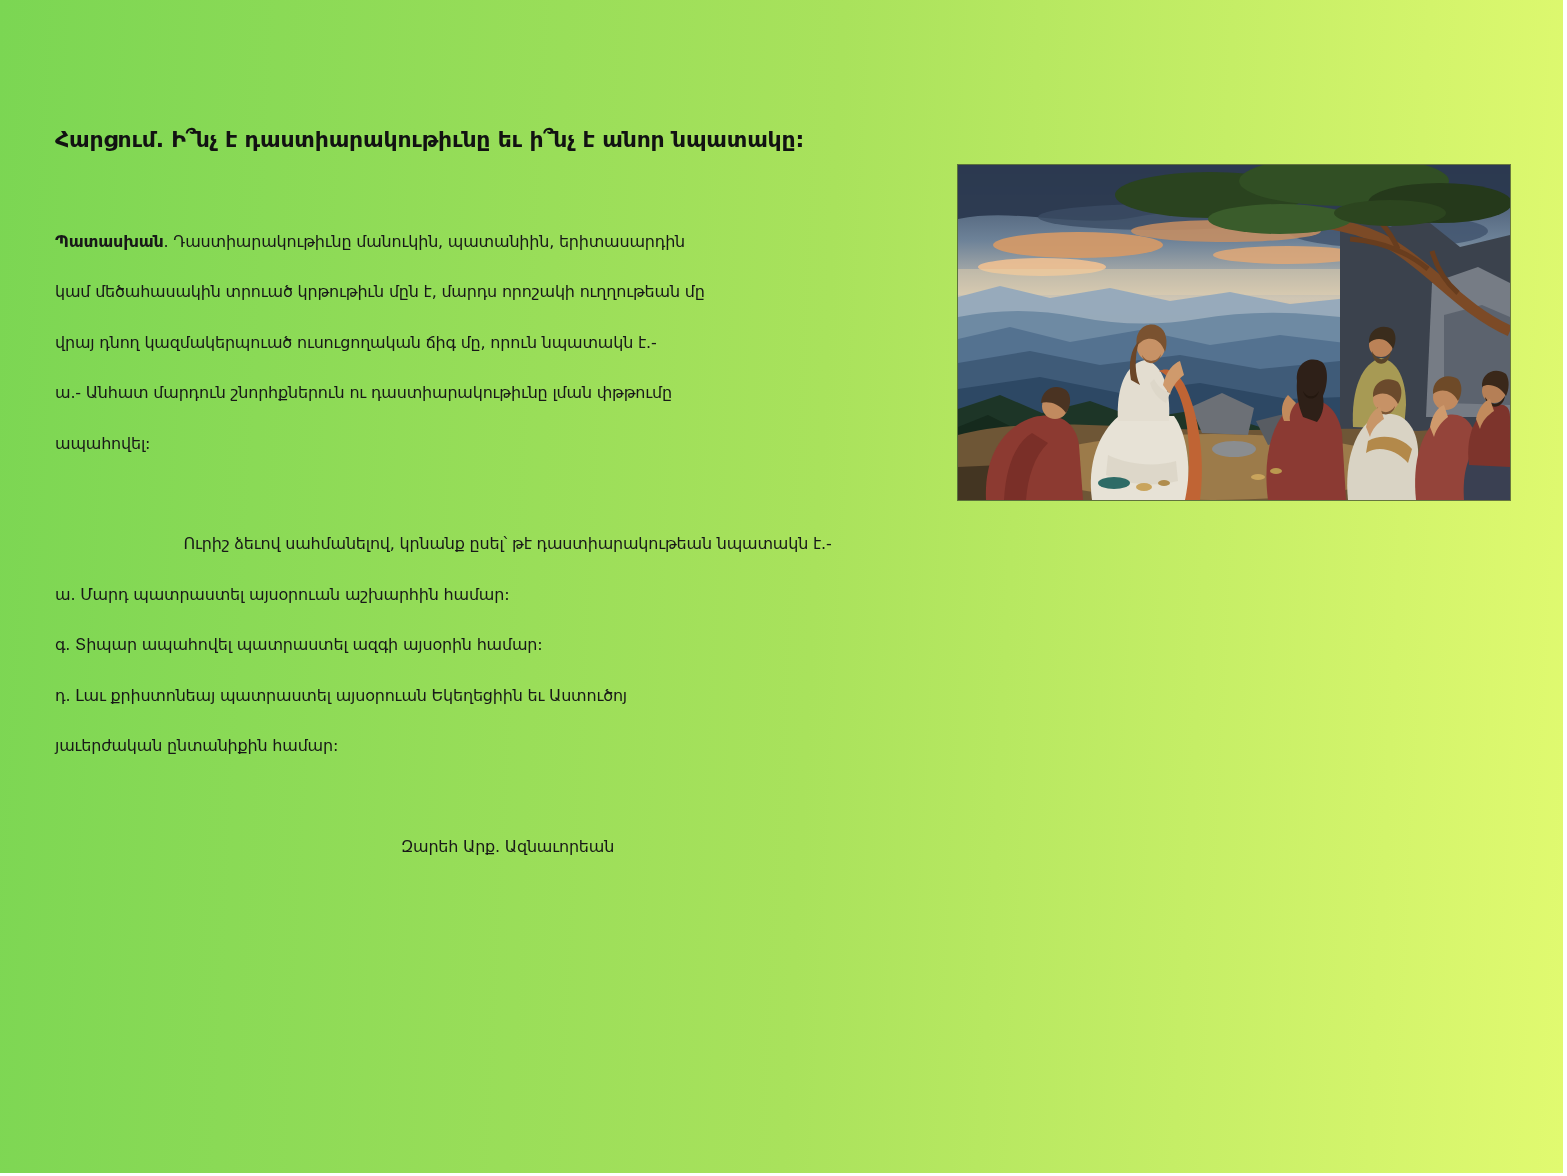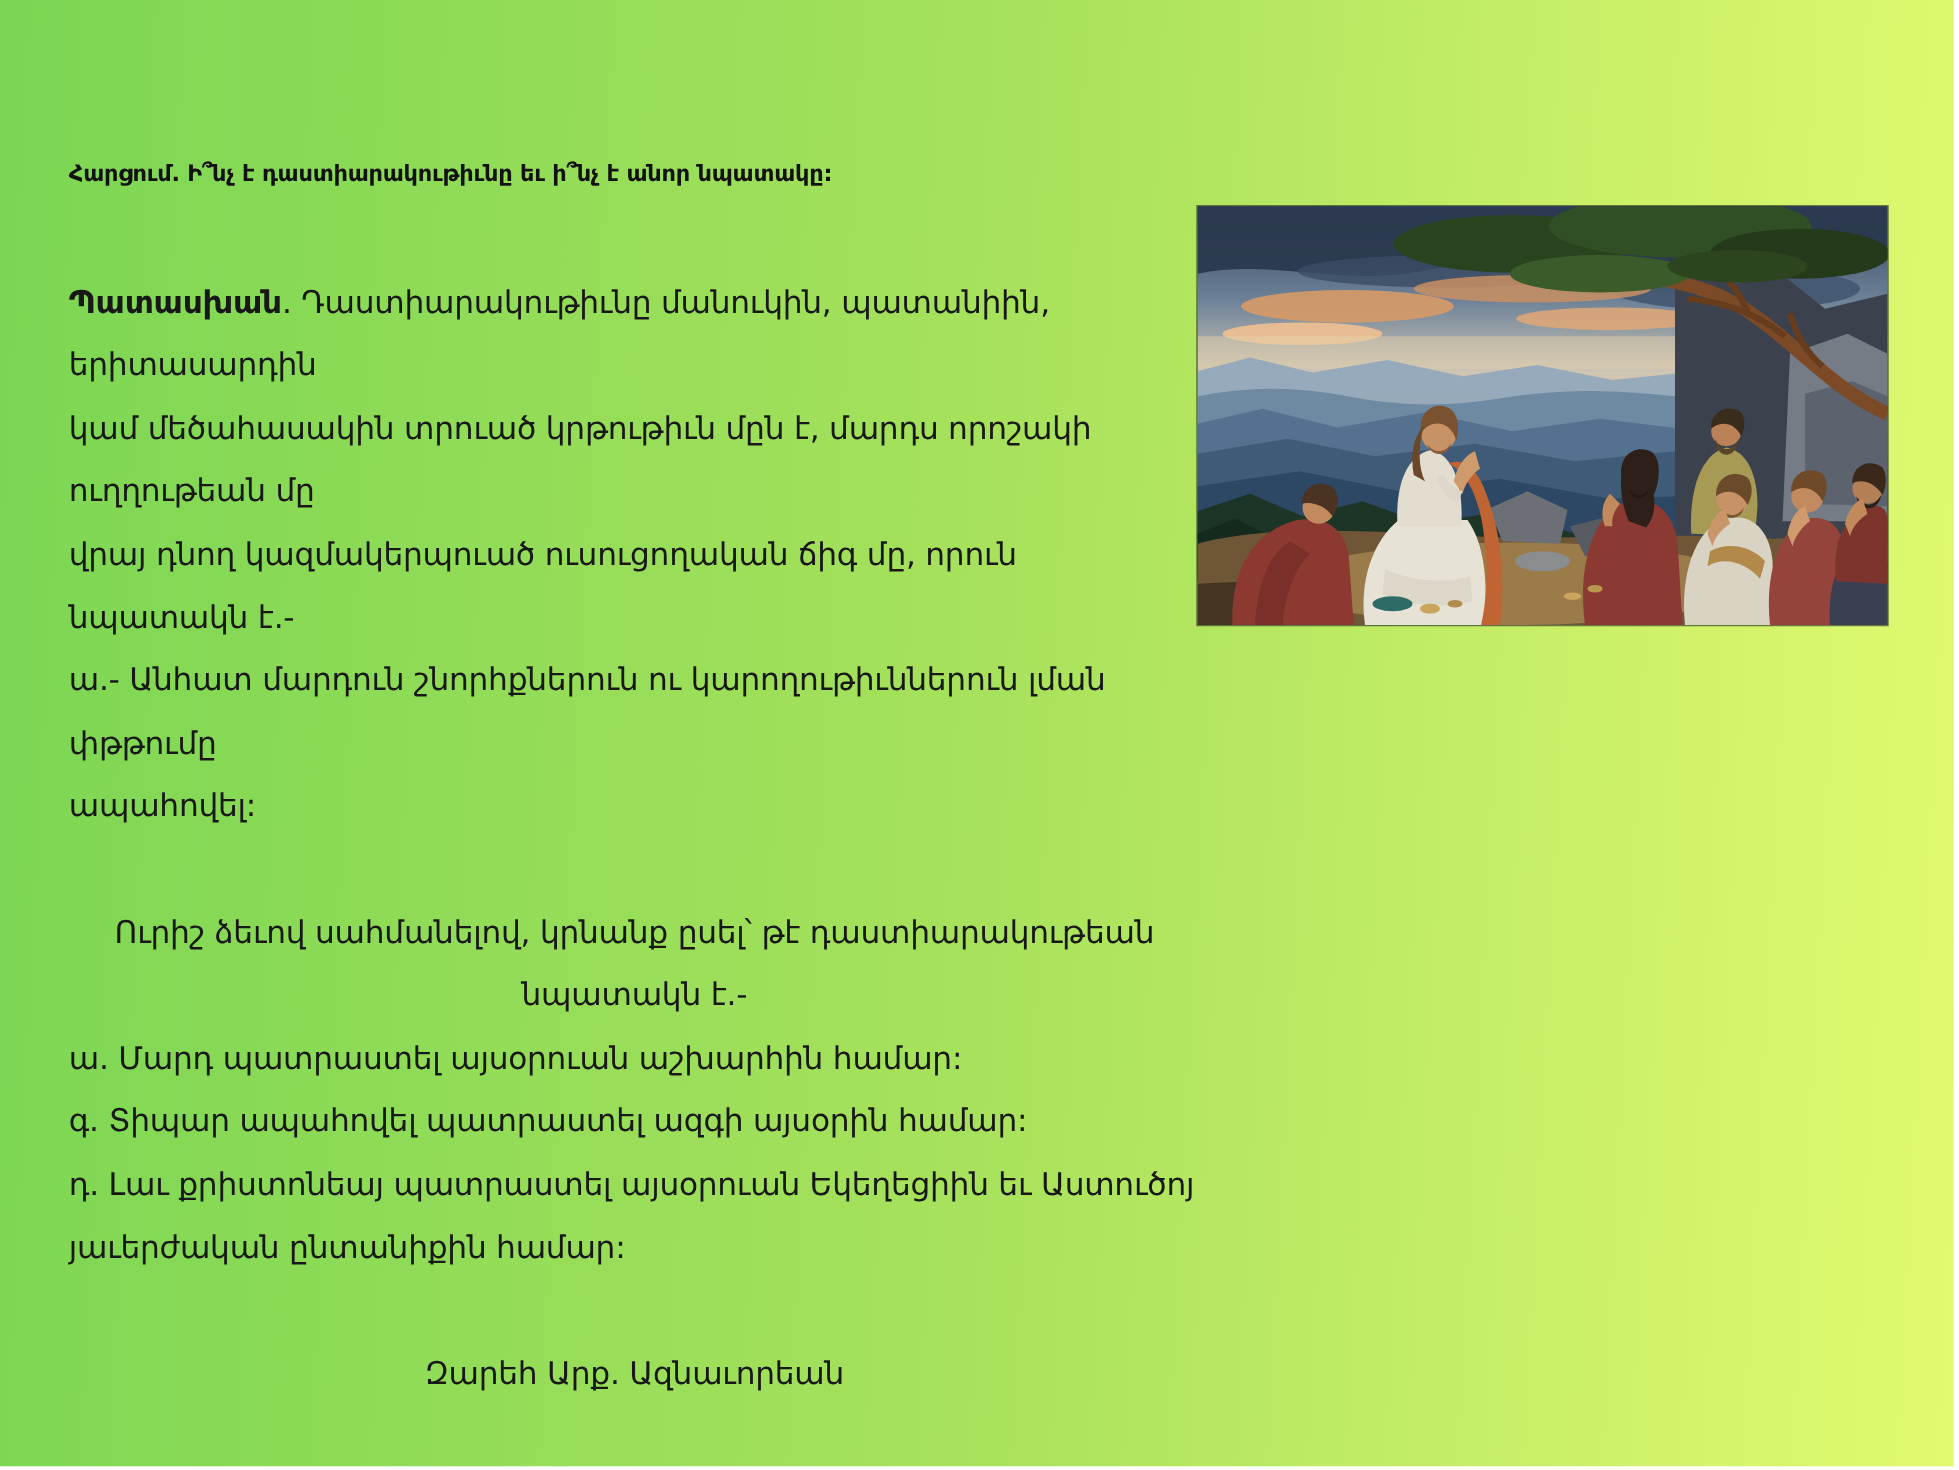--- a/index.html
+++ b/index.html
@@ -13,26 +13,26 @@
   .page{
     position:absolute;left:0;top:0;
     width:1563px;height:1173px;
     background:linear-gradient(93deg,#7bd653 0%,#a9e25c 52%,#e1fa70 100%);
   }
   .text-col{
     position:absolute;left:55px;top:0;width:905px;color:#171717;
   }
   .title{
     position:absolute;left:0;top:126px;margin:0;
-    font-size:18px;font-weight:bold;line-height:28px;color:#121212;
+    font-size:22px;font-weight:bold;line-height:28px;color:#121212;
     width:905px;letter-spacing:-0.2px;
   }
   .body-block{
     position:absolute;left:0;top:217px;width:905px;
-    font-size:25px;line-height:50.4px;color:#181818;letter-spacing:-0.2px;
+    font-size:16px;line-height:50.4px;color:#181818;letter-spacing:-0.2px;
   }
   .para{margin:0;white-space:pre-line;}
   .gap-before{margin-top:50.4px;text-align:center;}
   .answer-label{font-weight:bold;}
   .painting{
     position:absolute;left:958px;top:165px;width:552px;height:335px;
     outline:1px solid rgba(45,52,38,0.65);
     background:#43536b;
   }
   .painting svg{display:block;width:552px;height:335px;}
@@ -42,21 +42,21 @@
 
 <div class="page">
 
   <div class="text-col">
     <h1 class="title">Հարցում. Ի՞նչ է դաստիարակութիւնը եւ ի՞նչ է անոր նպատակը:</h1>
 
     <div class="body-block">
       <p class="para"><span class="answer-label">Պատասխան</span><span>. Դաստիարակութիւնը մանուկին, պատանիին, երիտասարդին
 կամ մեծահասակին տրուած կրթութիւն մըն է, մարդս որոշակի ուղղութեան մը
 վրայ դնող կազմակերպուած ուսուցողական ճիգ մը, որուն նպատակն է.-</span></p>
-      <p class="para">ա.- Անհատ մարդուն շնորհքներուն ու կարողութիւններուն լման փթթումը
+      <p class="para">ա.- Անհատ մարդուն շնորհքներուն ու դաստիարակութիւնը լման փթթումը
 ապահովել:</p>
       <p class="para gap-before">Ուրիշ ձեւով սահմանելով, կրնանք ըսել՝ թէ դաստիարակութեան նպատակն է.-</p>
       <p class="para">ա. Մարդ պատրաստել այսօրուան աշխարհին համար:</p>
       <p class="para">գ. Տիպար ապահովել պատրաստել ազգի այսօրին համար:</p>
       <p class="para">դ. Լաւ քրիստոնեայ պատրաստել այսօրուան Եկեղեցիին եւ Աստուծոյ
 յաւերժական ընտանիքին համար:</p>
       <p class="para gap-before">Զարեհ Արք. Ազնաւորեան</p>
     </div>
   </div>
 

